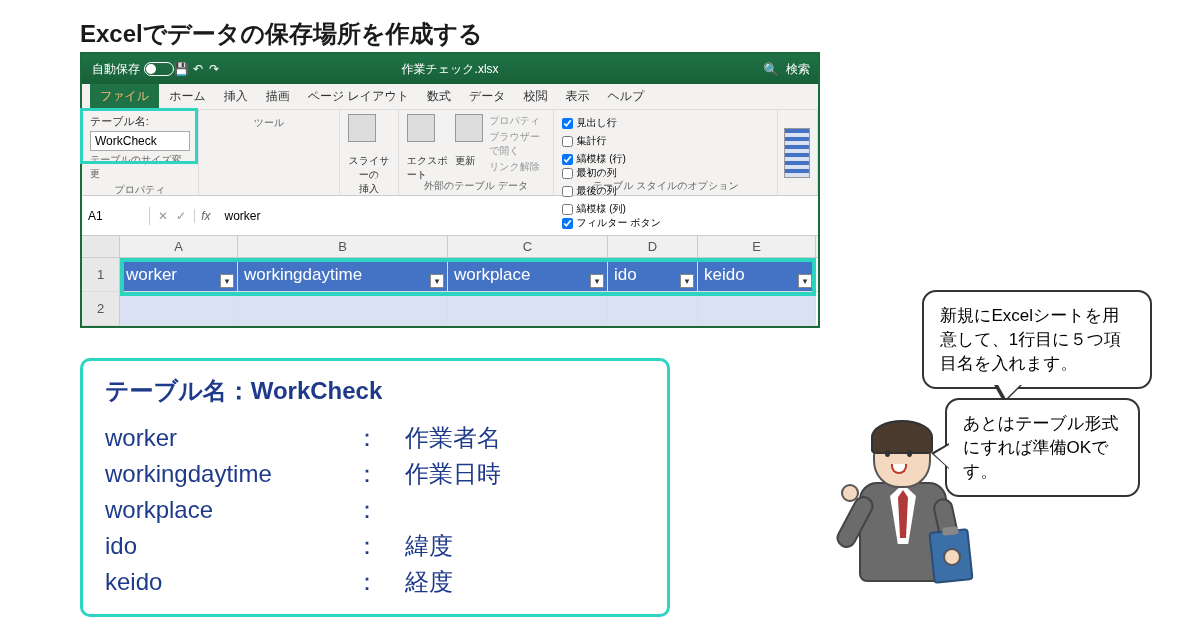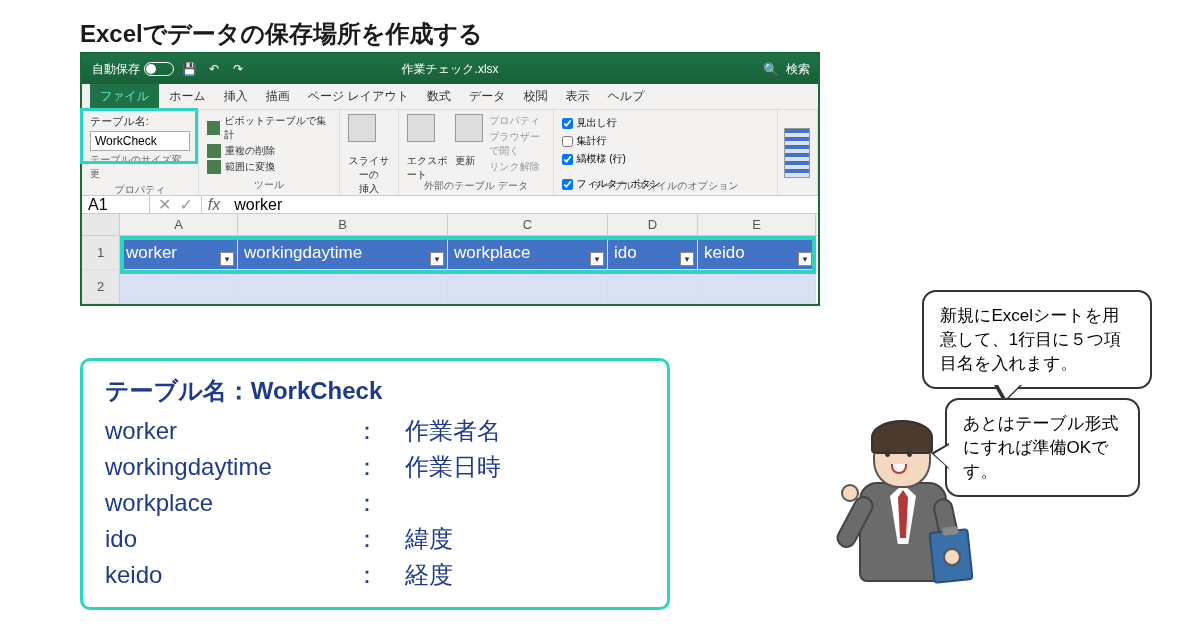--- a/index.html
+++ b/index.html
@@ -1,30 +1,30 @@
 <!DOCTYPE html>
 <html><head>
 <meta charset="utf-8">
 <style>
 *{margin:0;padding:0;box-sizing:border-box;font-family:"Meiryo","Yu Gothic",sans-serif}
 body{width:1200px;height:630px;background:#fff;position:relative;overflow:hidden}
 .title{position:absolute;left:80px;top:18px;font-size:24px;font-weight:bold;color:#1a1a1a}
 .excel{position:absolute;left:80px;top:52px;width:740px;border:2px solid #1b6b3a;background:#fff}
 .titlebar{height:30px;background:linear-gradient(#1f7246,#186038);display:flex;align-items:center;color:#fff;font-size:12px;position:relative}
-.titlebar-left{display:flex;align-items:center;gap:8px;padding-left:10px}
+.titlebar-left{display:flex;align-items:center;padding-left:10px}
 .autosave{display:flex;align-items:center;gap:4px}
 .toggle{width:30px;height:14px;border:1px solid #fff;border-radius:8px;display:flex;align-items:center;padding:1px}
 .toggle-dot{width:10px;height:10px;border-radius:50%;background:#fff}
 .qat-icon{width:16px;height:16px;display:inline-flex;align-items:center;justify-content:center;color:#fff;font-size:12px}
 .titlebar-center{position:absolute;left:50%;transform:translateX(-50%);font-size:12px}
 .titlebar-right{position:absolute;right:8px;display:flex;align-items:center;gap:6px}
 .search-icon{font-size:13px}
 .menubar{height:26px;background:#f3f2f1;display:flex;align-items:center;padding:0 8px;gap:2px;font-size:12px;border-bottom:1px solid #ddd}
 .menu-item{padding:4px 8px;color:#333;cursor:pointer}
-.menu-item.file{background:#1f7246;color:#5eead4;padding:4px 10px}
+.menu-item.file{background:#1f7246;color:#fdba74;padding:4px 10px}
 .menu-item.active{color:#1f7246;border-bottom:2px solid #1f7246;font-weight:bold}
 .ribbon{height:86px;background:#f3f2f1;display:flex;border-bottom:1px solid #ccc;font-size:11px}
 .ribbon-group{border-right:1px solid #ddd;padding:4px 8px;display:flex;flex-direction:column;justify-content:space-between;position:relative}
 .group-label{font-size:10px;color:#666;text-align:center;margin-top:2px}
 .prop-group{width:120px}
 .table-name-label{font-size:11px;color:#333;margin-bottom:2px}
 .table-name-input{width:100px;height:20px;border:1px solid #aaa;padding:2px 4px;font-size:12px;background:#fff}
 .table-resize{font-size:10px;color:#666;margin-top:2px}
 .highlight-box{position:absolute;border:3px solid #2dd4bf;pointer-events:none}
 .hl1{left:-2px;top:-2px;width:118px;height:56px}
@@ -33,38 +33,38 @@
 .tool-icon{width:14px;height:14px;background:#4a7c4e;display:inline-block}
 .ext-group{width:160px;display:flex;flex-direction:row;gap:8px}
 .big-btn{display:flex;flex-direction:column;align-items:flex-start;gap:12px;font-size:10px;color:#333}
 .big-icon{width:28px;height:28px;background:#ddd;border:1px solid #999}
 .ext-sub{display:flex;flex-direction:column;gap:2px;font-size:10px;color:#999}
 .opts-group{width:230px;display:flex;flex-direction:column;padding-top:6px}
 .opt-col{display:flex;flex-direction:column;gap:4px;font-size:10px}
 .chk{display:flex;align-items:center;gap:3px}
 .chk input{width:11px;height:11px}
 .styles-group{width:40px;display:flex;align-items:center;justify-content:center}
-.formula-bar{height:18px;background:#fff;display:flex;align-items:center;border-bottom:1px solid #ccc;font-size:16px}
+.formula-bar{height:40px;background:#fff;display:flex;align-items:center;border-bottom:1px solid #ccc;font-size:12px}
 .name-box{width:68px;padding:2px 6px;border-right:1px solid #ccc}
 .fb-btns{display:flex;gap:8px;padding:0 8px;color:#999;border-right:1px solid #ccc}
 .fx{font-style:italic;padding:0 6px;color:#666}
 .formula-val{padding:2px 8px}
 .grid{position:relative}
 .col-headers{display:flex;height:22px;background:#f0f0f0;border-bottom:1px solid #ccc}
 .row-head-spacer{width:38px;border-right:1px solid #ccc;background:#e8e8e8}
 .col-head{border-right:1px solid #ccc;display:flex;align-items:center;justify-content:center;font-size:13px;color:#555}
 .cA{width:118px}.cB{width:210px}.cC{width:160px}.cD{width:90px}.cE{width:118px}
 .grid-row{display:flex;height:34px;border-bottom:1px solid #ddd}
 .row-num{width:38px;background:#e8e8e8;border-right:1px solid #ccc;display:flex;align-items:center;justify-content:center;font-size:13px;color:#555}
 .cell{border-right:1px solid #ddd;display:flex;align-items:center;padding:0 6px;font-size:17px;color:#fff;background:#4472c4;position:relative}
 .cell.r2{background:#d9e1f2;color:#333}
 .filter-btn{position:absolute;right:3px;bottom:3px;width:14px;height:14px;background:#fff;border:1px solid #888;font-size:9px;display:flex;align-items:center;justify-content:center;color:#333}
 .hl2{left:38px;top:22px;width:696px;height:38px;border-width:4px}
 .legend{position:absolute;left:80px;top:358px;width:590px;border:3px solid #2dd4bf;border-radius:10px;padding:14px 22px;background:#fff}
-.legend-title{font-size:24px;color:#1e3a8a;font-weight:bold;margin-bottom:6px}
+.legend-title{font-size:24px;color:#1e3a8a;font-weight:bold;margin-bottom:13px}
 .legend-row{display:flex;font-size:24px;color:#1e3a8a;line-height:1.5}
 .legend-key{width:250px}
 .legend-colon{width:50px}
 .bubble{position:absolute;background:#fff;border:2px solid #333;border-radius:14px;padding:12px 16px;font-size:17px;line-height:1.4}
 .bubble1{right:48px;top:290px;width:230px}
 .bubble2{right:60px;top:398px;width:195px}
 .bubble-tail{position:absolute;width:0;height:0}
 .tail1{left:70px;bottom:-16px;border-left:10px solid transparent;border-right:18px solid transparent;border-top:18px solid #333}
 .tail1::after{content:"";position:absolute;left:-7px;top:-20px;border-left:9px solid transparent;border-right:16px solid transparent;border-top:16px solid #fff}
 .tail2{left:-16px;bottom:26px;border-top:10px solid transparent;border-bottom:16px solid transparent;border-right:18px solid #333}
@@ -131,34 +131,20 @@
     <div class="ribbon-group prop-group">
       <div class="highlight-box hl1"></div>
       <div>
         <div class="table-name-label">テーブル名:</div>
         <input class="table-name-input" value="WorkCheck" style="">
         <div class="table-resize">テーブルのサイズ変更</div>
       </div>
       <div class="group-label">プロパティ</div>
     </div>
     <div class="ribbon-group tools-group">
-      <div>
-        <div class="tool-line">
-            <span class="tool-icon"></span>
-            <span>ピボットテーブルで集計</span>
-          </div>
-        <div class="tool-line">
-            <span class="tool-icon"></span>
-            <span>重複の削除</span>
-          </div>
-        <div class="tool-line">
-            <span class="tool-icon"></span>
-            <span>範囲に変換</span>
-          </div>
-      </div>
       <div class="group-label">ツール</div>
     </div>
     <div class="ribbon-group" style="width:60px">
       <div class="big-btn">
           <div class="big-icon"></div>
           <span style="white-space:pre-line;text-align:center">スライサーの
 挿入</span>
         </div>
     </div>
     <div class="ribbon-group ext-group">
@@ -185,20 +171,34 @@
             <input type="checkbox" checked="" style="">
             <span>見出し行</span>
           </label>
         <label class="chk">
             <input type="checkbox" style="">
             <span>集計行</span>
           </label>
         <label class="chk">
             <input type="checkbox" checked="" style="">
             <span>縞模様 (行)</span>
+          </label>
+      </div>
+      <div class="opt-col">
+        <label class="chk">
+            <input type="checkbox" style="">
+            <span>最初の列</span>
+          </label>
+        <label class="chk">
+            <input type="checkbox" style="">
+            <span>最後の列</span>
+          </label>
+        <label class="chk">
+            <input type="checkbox" style="">
+            <span>縞模様 (列)</span>
           </label>
       </div>
       <div class="opt-col">
         <label class="chk">
             <input type="checkbox" checked="" style="">
             <span>フィルター ボタン</span>
           </label>
       </div>
       <div class="group-label" style="position:absolute;bottom:2px;width:100%;left:0">テーブル スタイルのオプション</div>
     </div>

